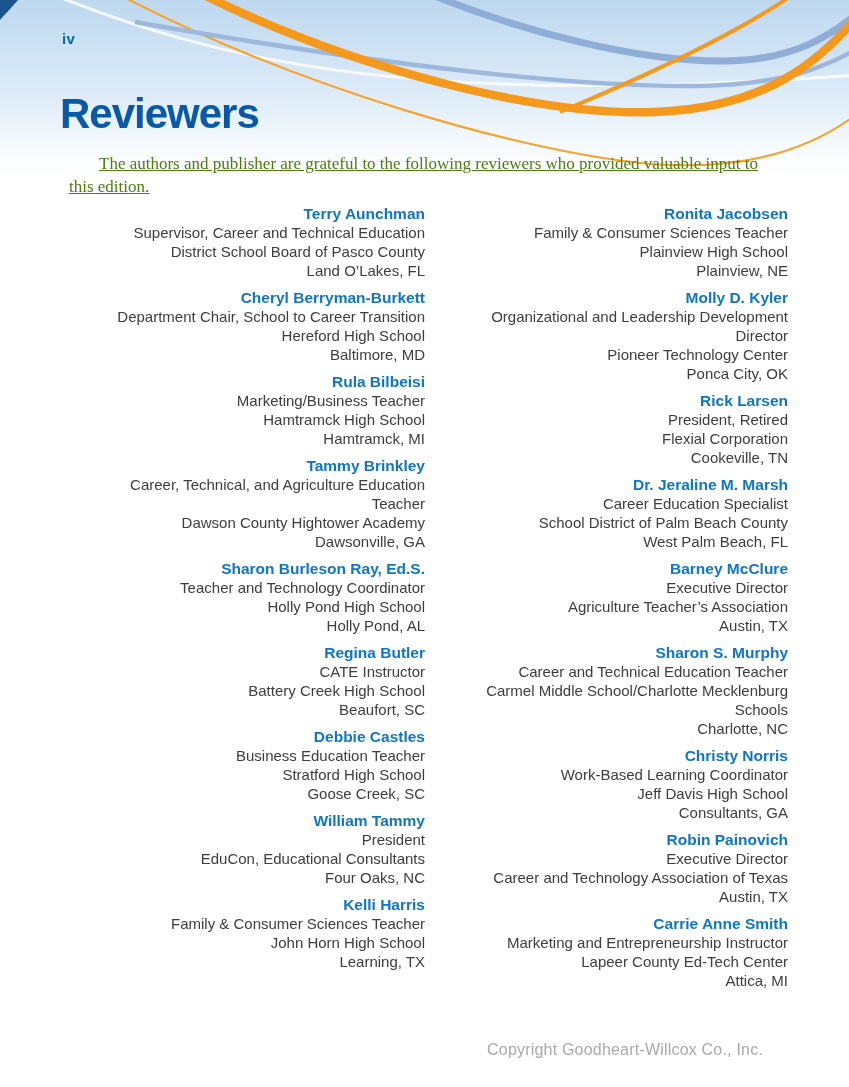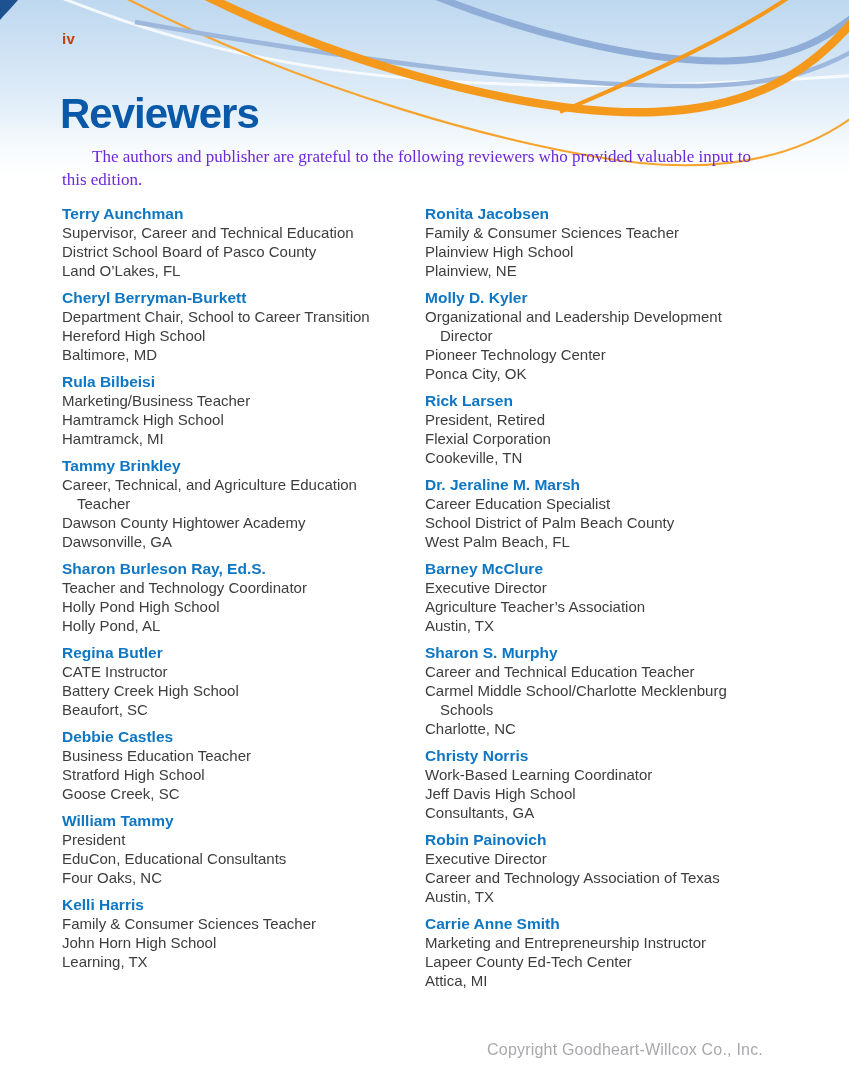--- a/index.html
+++ b/index.html
@@ -15,42 +15,42 @@
   .header-sky{
     position:absolute;top:0;left:0;width:849px;height:178px;
     background:linear-gradient(to bottom,
       #bed8ef 0px, #cbe0f3 40px, #e2eef9 105px, #f6fafd 145px, #ffffff 176px);
   }
   .header-art{position:absolute;top:0;left:0;width:849px;height:300px;pointer-events:none;}
 
   
   .folio{
     position:absolute;left:62px;top:30px;
-    font-size:15px;font-weight:bold;color:#c2410c;letter-spacing:.3px;
+    font-size:15px;font-weight:bold;color:#0369a1;letter-spacing:.3px;
   }
 
   
   .title{
     position:absolute;left:60px;top:90px;
     font-size:42px;font-weight:bold;letter-spacing:-1px;
     color:var(--title-blue,#0a59a9);
   }
 
   
   .intro{
     position:absolute;left:62px;top:145px;width:706px;
     font-family:"Liberation Serif", serif;
-    font-size:17px;line-height:23px;color:#6d28d9;
-    text-indent:30px;margin:0;
+    font-size:17px;line-height:23px;color:#4d7c0f;
+    text-indent:30px;margin:7px;text-decoration:underline;
   }
 
   
   .columns{
     position:absolute;left:62px;top:204px;width:726px;
-    display:flex;gap:0;
+    display:flex;gap:0;text-align:right;
   }
   .col{width:372px;}
   .entry{margin-bottom:8px;}
   .rname{
     font-size:15.5px;font-weight:bold;line-height:19px;
     color:var(--name-blue,#0e76c2);
   }
   .rline{
     font-size:15px;line-height:19px;color:#3d3d3d;
   }

